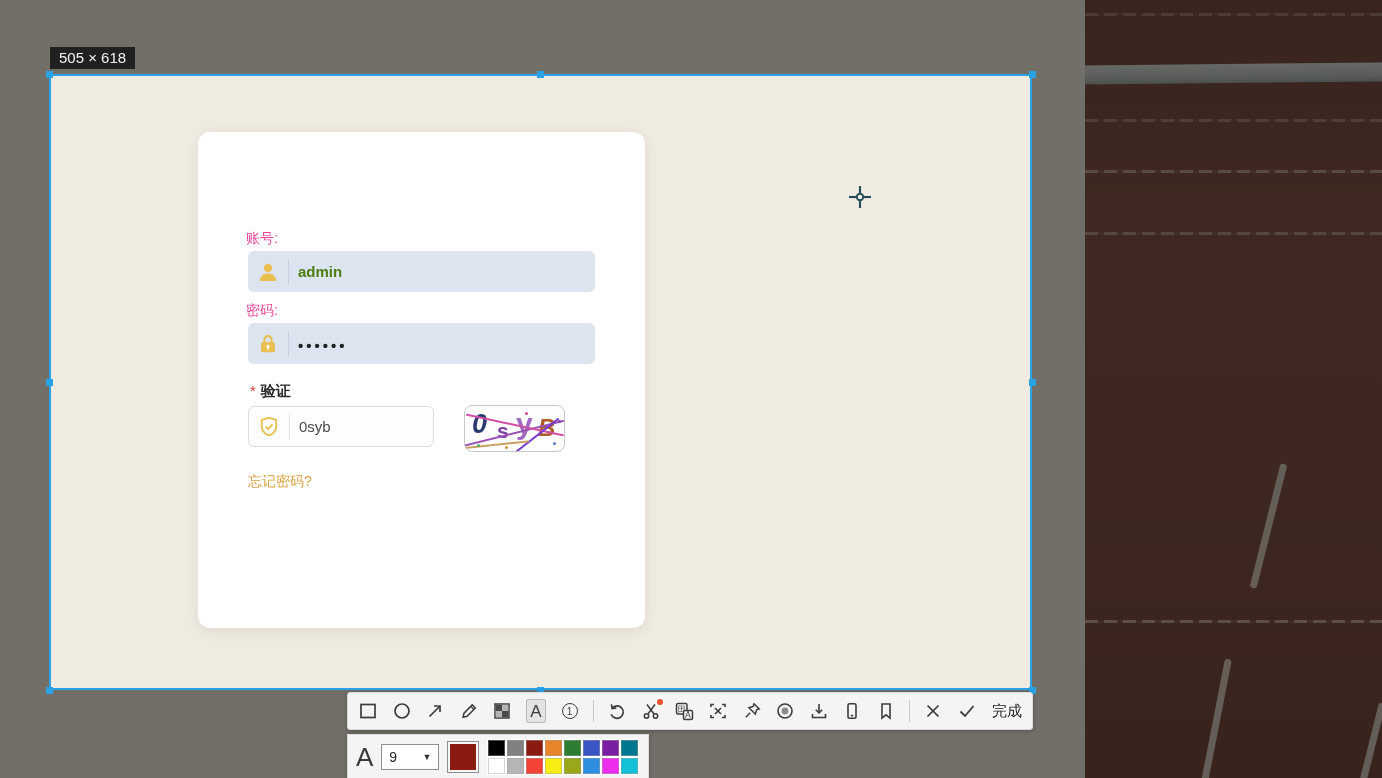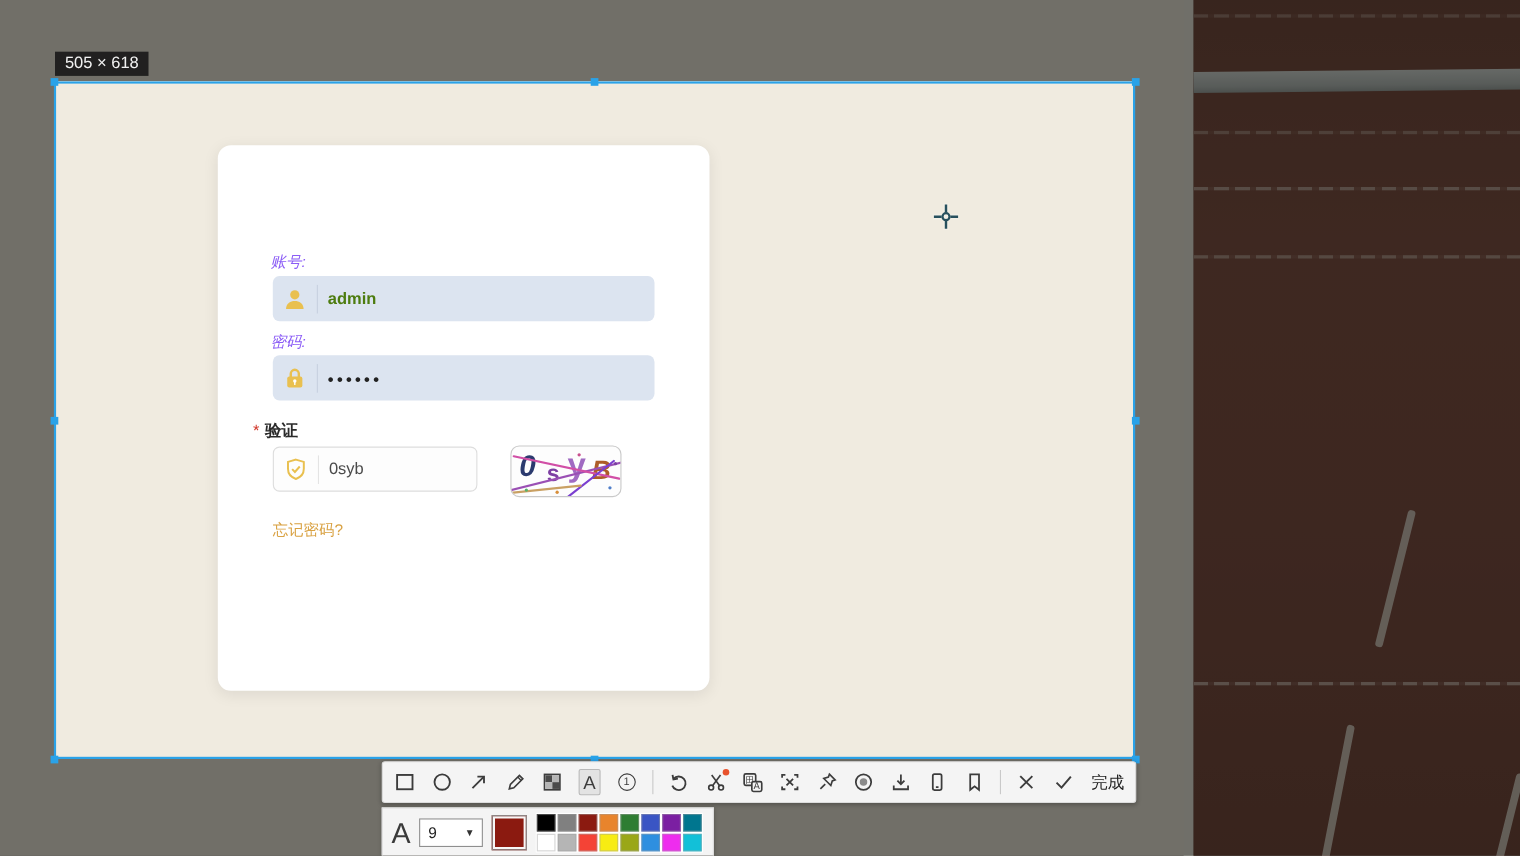--- a/index.html
+++ b/index.html
@@ -8,33 +8,33 @@
   .screen { position:relative; width:1382px; height:778px; overflow:hidden; background:#55544e; }
 
   
   .desktop { position:absolute; left:0; top:0; width:1085px; height:778px; background:#f0ebe0; }
   .page-title { position:absolute; left:0; top:52px; width:845px; text-align:center;
     font-size:23px; font-weight:bold; color:#3f3e3a; letter-spacing:1px; }
   .scrollbar-strip { position:absolute; left:1076px; top:0; width:9px; height:778px; background:#eceae2; }
 
   .login-card { position:absolute; left:198px; top:132px; width:447px; height:496px;
     background:#ffffff; border-radius:12px; box-shadow:0 3px 14px rgba(0,0,0,0.08); }
-  .fld-label { position:absolute; font-size:14px; color:#8b5cf6;font-style:italic; }
+  .fld-label { position:absolute; font-size:14px; color:#ec4899; }
   .input { position:absolute; display:flex; align-items:center; border-radius:6px; }
   .input.blue { background:#dce4f0; }
   .input.white { background:#fdfdfd; border:1px solid #ddd; }
   .input .icon-cell { width:40px; display:flex; justify-content:center; align-items:center; }
   .input .divider { width:1px; height:26px; background:#c7d0df; }
   .input.white .divider { background:#e4e4e4; }
   .input .value { padding-left:9px; font-size:15px; }
   .val-account { color:#4d7c0f;font-weight:bold; }
   .val-password { color:#222; font-size:11px; letter-spacing:3px; font-weight:bold; padding-top:3px; }
   .val-verify { color:#4a4a4a; font-size:16px;text-align:right; }
 
-  .verify-label-row { position:absolute; left:32px; top:250px; font-size:15px; color:#2b2b2b; font-weight:bold; }
+  .verify-label-row { position:absolute; left:52px; top:250px; font-size:15px; color:#2b2b2b; font-weight:bold; }
   .req-mark { color:#d23b2e; margin-right:5px; font-weight:normal; }
 
   .captcha { position:absolute; left:266px; top:273px; width:101px; height:47px; background:#fdfdfd;
     border:1px solid #c9c9c9; border-radius:8px; overflow:hidden; }
   .captcha span { position:absolute; font-weight:bold; }
   .cap0 { left:7px;  top:3px;  font-size:27px; color:#2b3a6e; font-style:italic; }
   .cap1 { left:32px; top:13px; font-size:21px; color:#7d3fa3; }
   .cap2 { left:51px; top:1px;  font-size:30px; color:#a06ac2; font-weight:normal; }
   .cap3 { left:73px; top:8px;  font-size:24px; color:#ad5c28; font-style:italic; }
   .cap-line { position:absolute; height:2px; border-radius:2px; }

